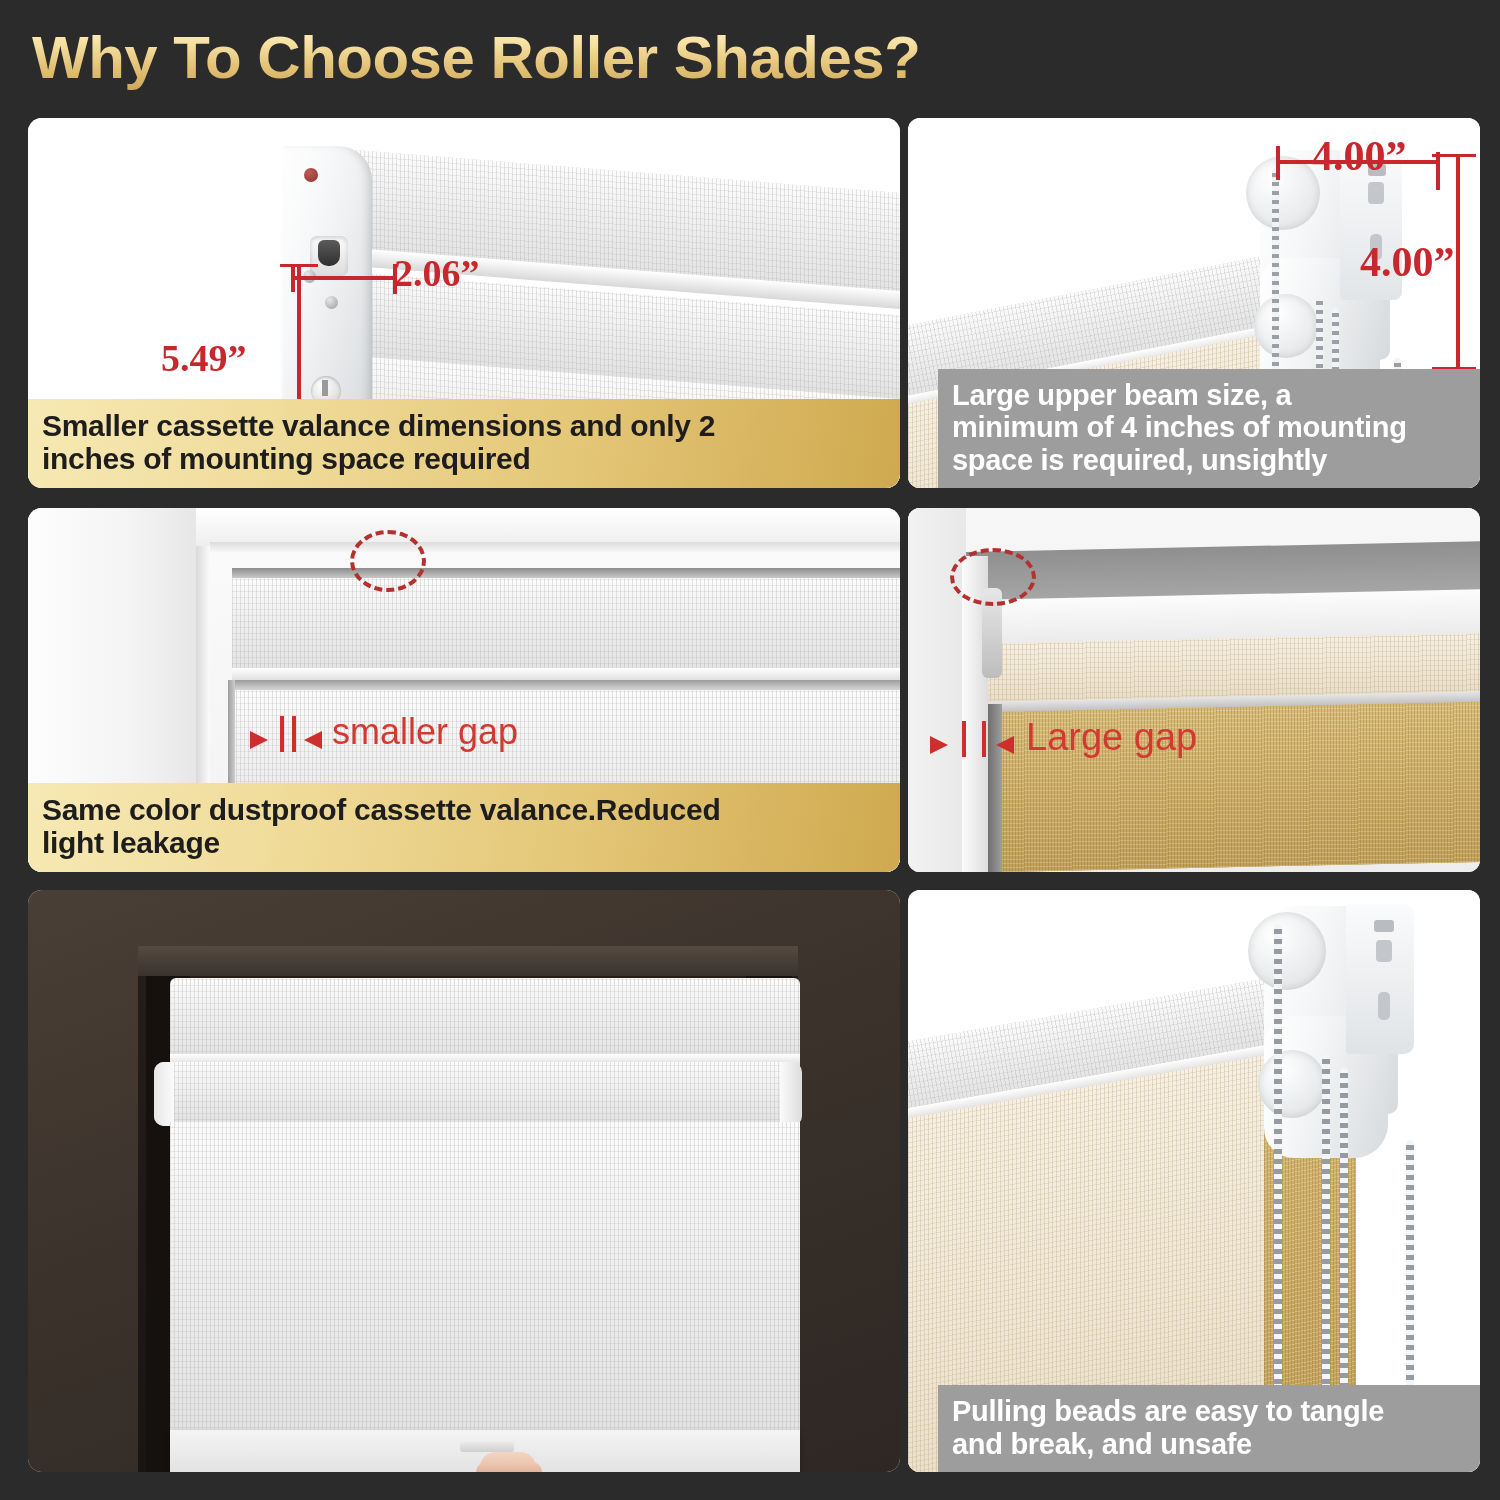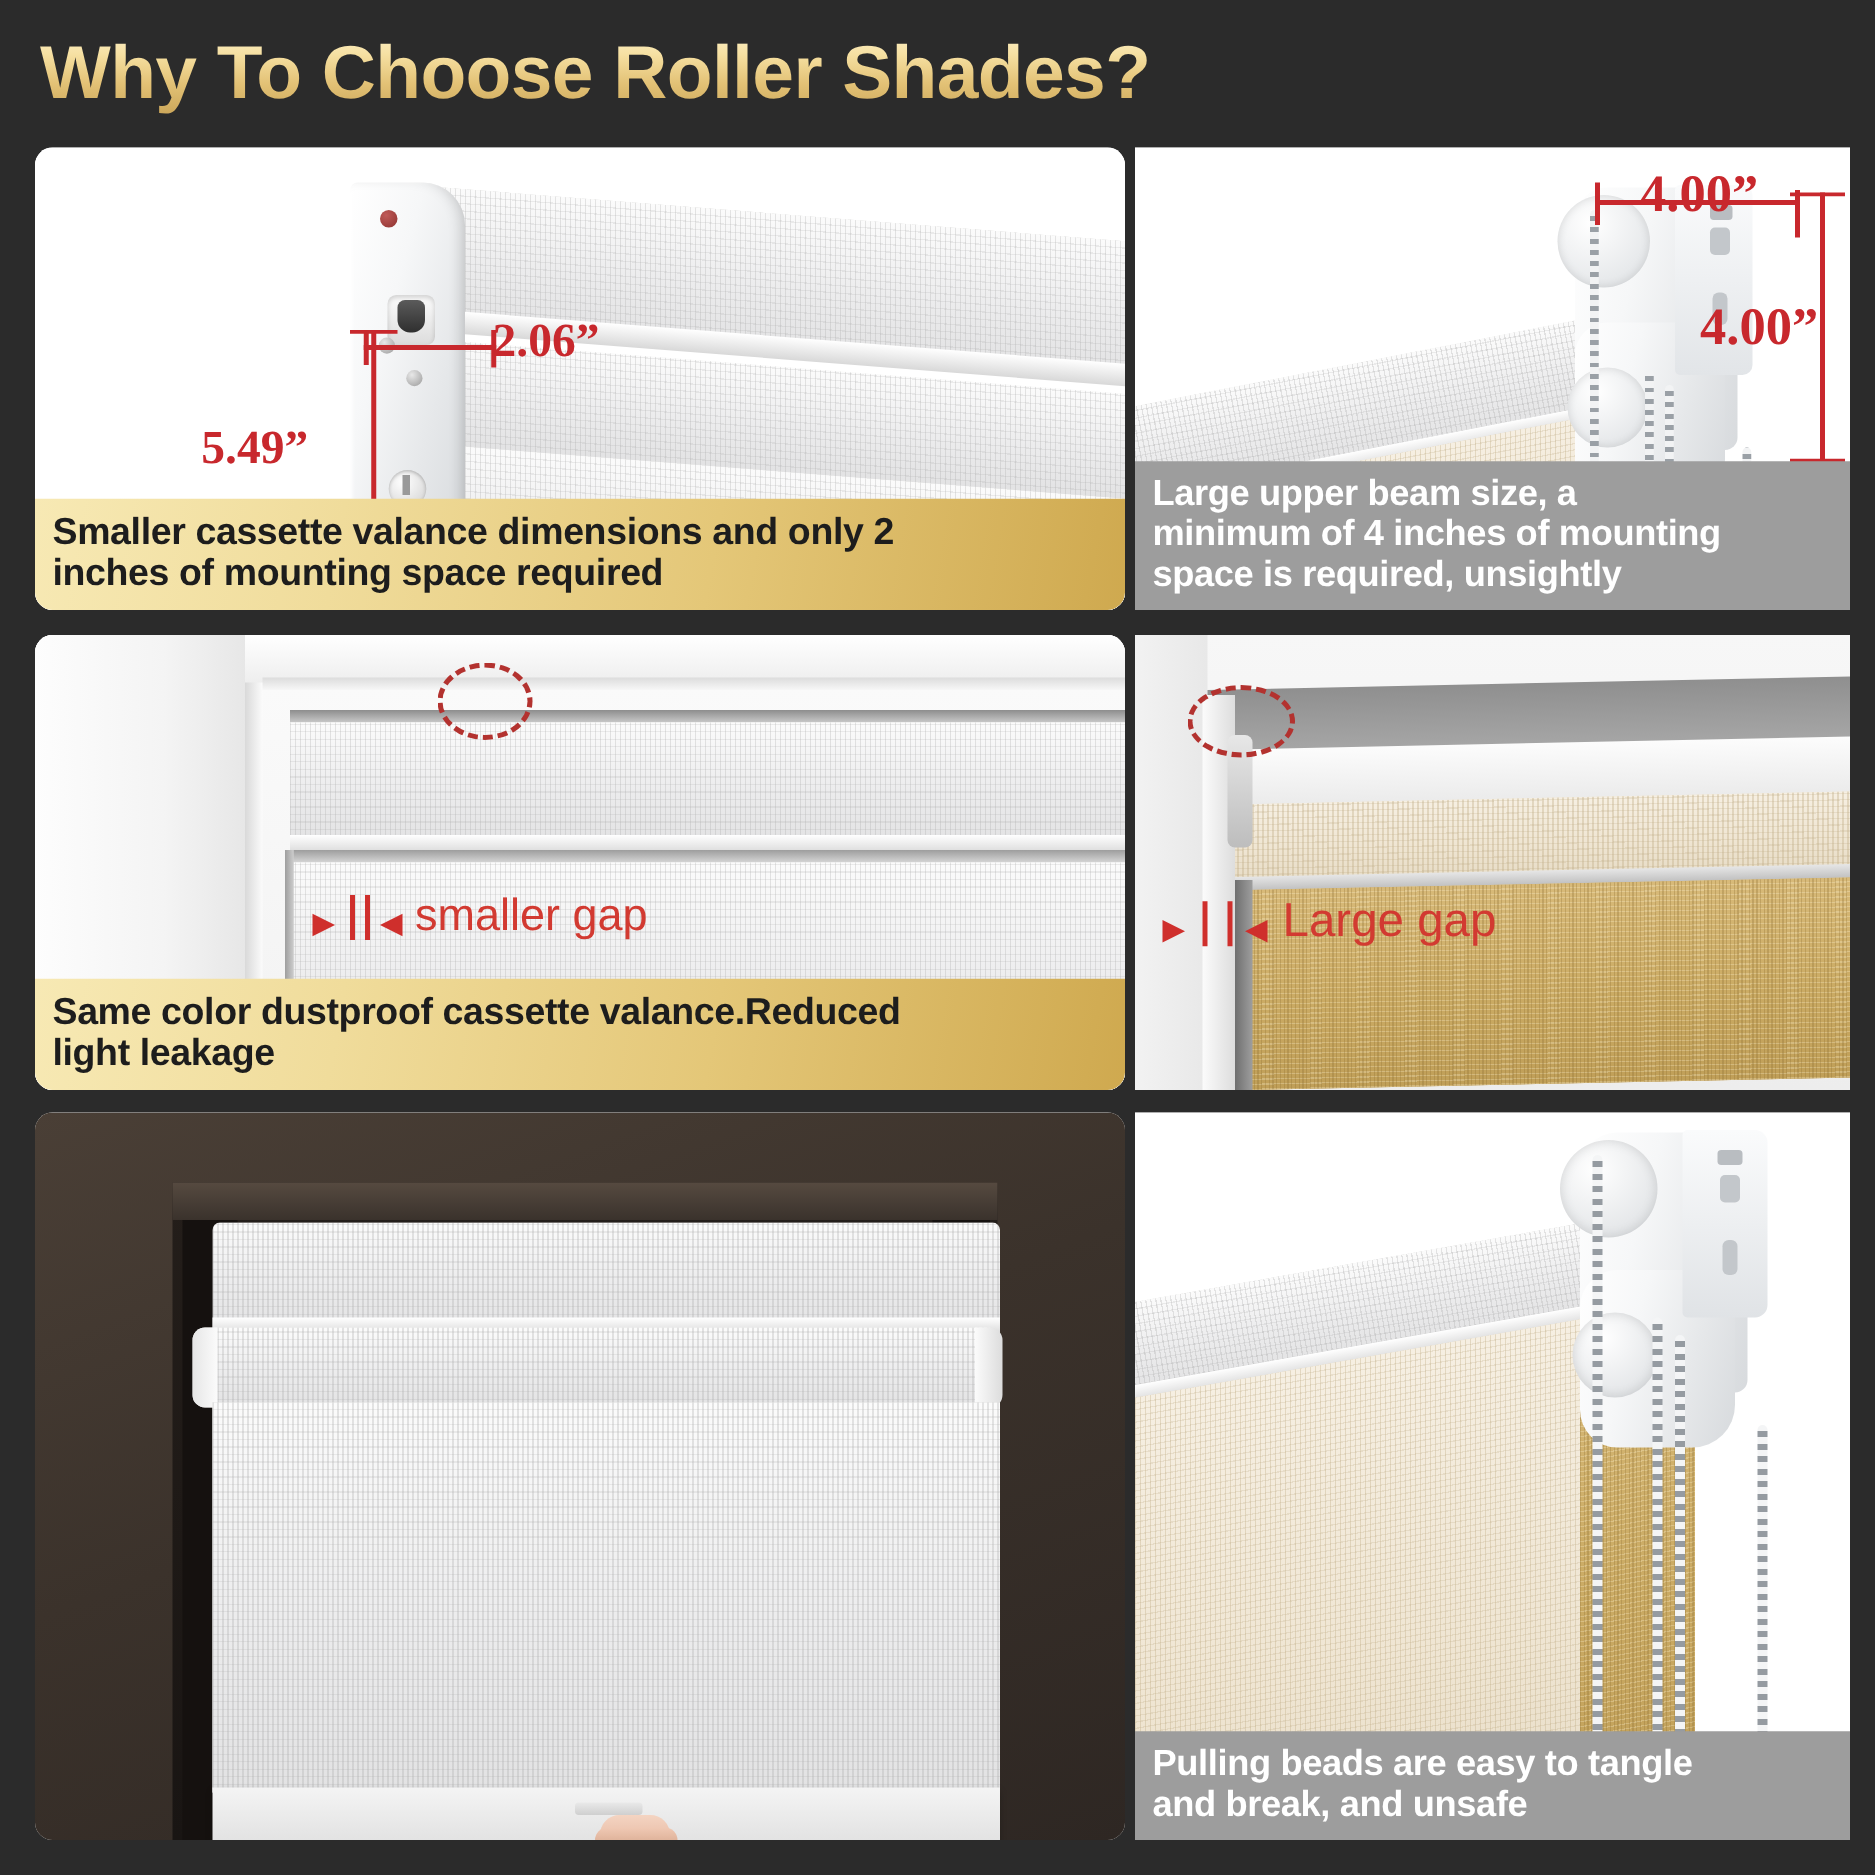--- a/index.html
+++ b/index.html
@@ -25,21 +25,21 @@
     background-clip: text;
     color: transparent;
     -webkit-text-fill-color: transparent;
     text-shadow: none;
     white-space: nowrap;
   }
 
   
   .panel { position: absolute; overflow: hidden; background: #ffffff; }
   .panel.good { border-radius: 14px; }
-  .panel.bad  { border-radius: 0px; }
+  .panel.bad  { border-radius: 12px; }
 
   .photo { position: absolute; left:0; top:0; right:0; bottom:0; overflow:hidden; }
 
   
   .cap {
     position: absolute; left: 0; right: 0; bottom: 0;
     padding: 10px 14px 12px 14px;
     font-weight: bold;
     line-height: 1.12;
     letter-spacing: -0.3px;
@@ -48,20 +48,21 @@
     background: linear-gradient(100deg,#f7e9b4 0%,#f0dc9b 28%,#e4c778 62%,#cfa94f 100%);
     color: #1d1d1d;
     border-bottom-left-radius: 14px;
     border-bottom-right-radius: 14px;
     font-size: 30px;
   }
   .cap.gray {
     background: #9d9d9d;
     color: #ffffff;
     font-size: 29px;
+    margin-left: 30px;
   }
   .cap .ln { display: block; white-space: nowrap; }
 
   
   .wfab { 
     background-color: #f0f0ee;
     background-image:
       repeating-linear-gradient(90deg, rgba(170,170,170,.30) 0 1px, rgba(255,255,255,0) 1px 4px),
       repeating-linear-gradient(0deg,  rgba(160,160,160,.18) 0 1px, rgba(255,255,255,0) 1px 6px),
       linear-gradient(180deg,#fbfbfb 0%,#ececed 55%,#e2e2e3 100%);

